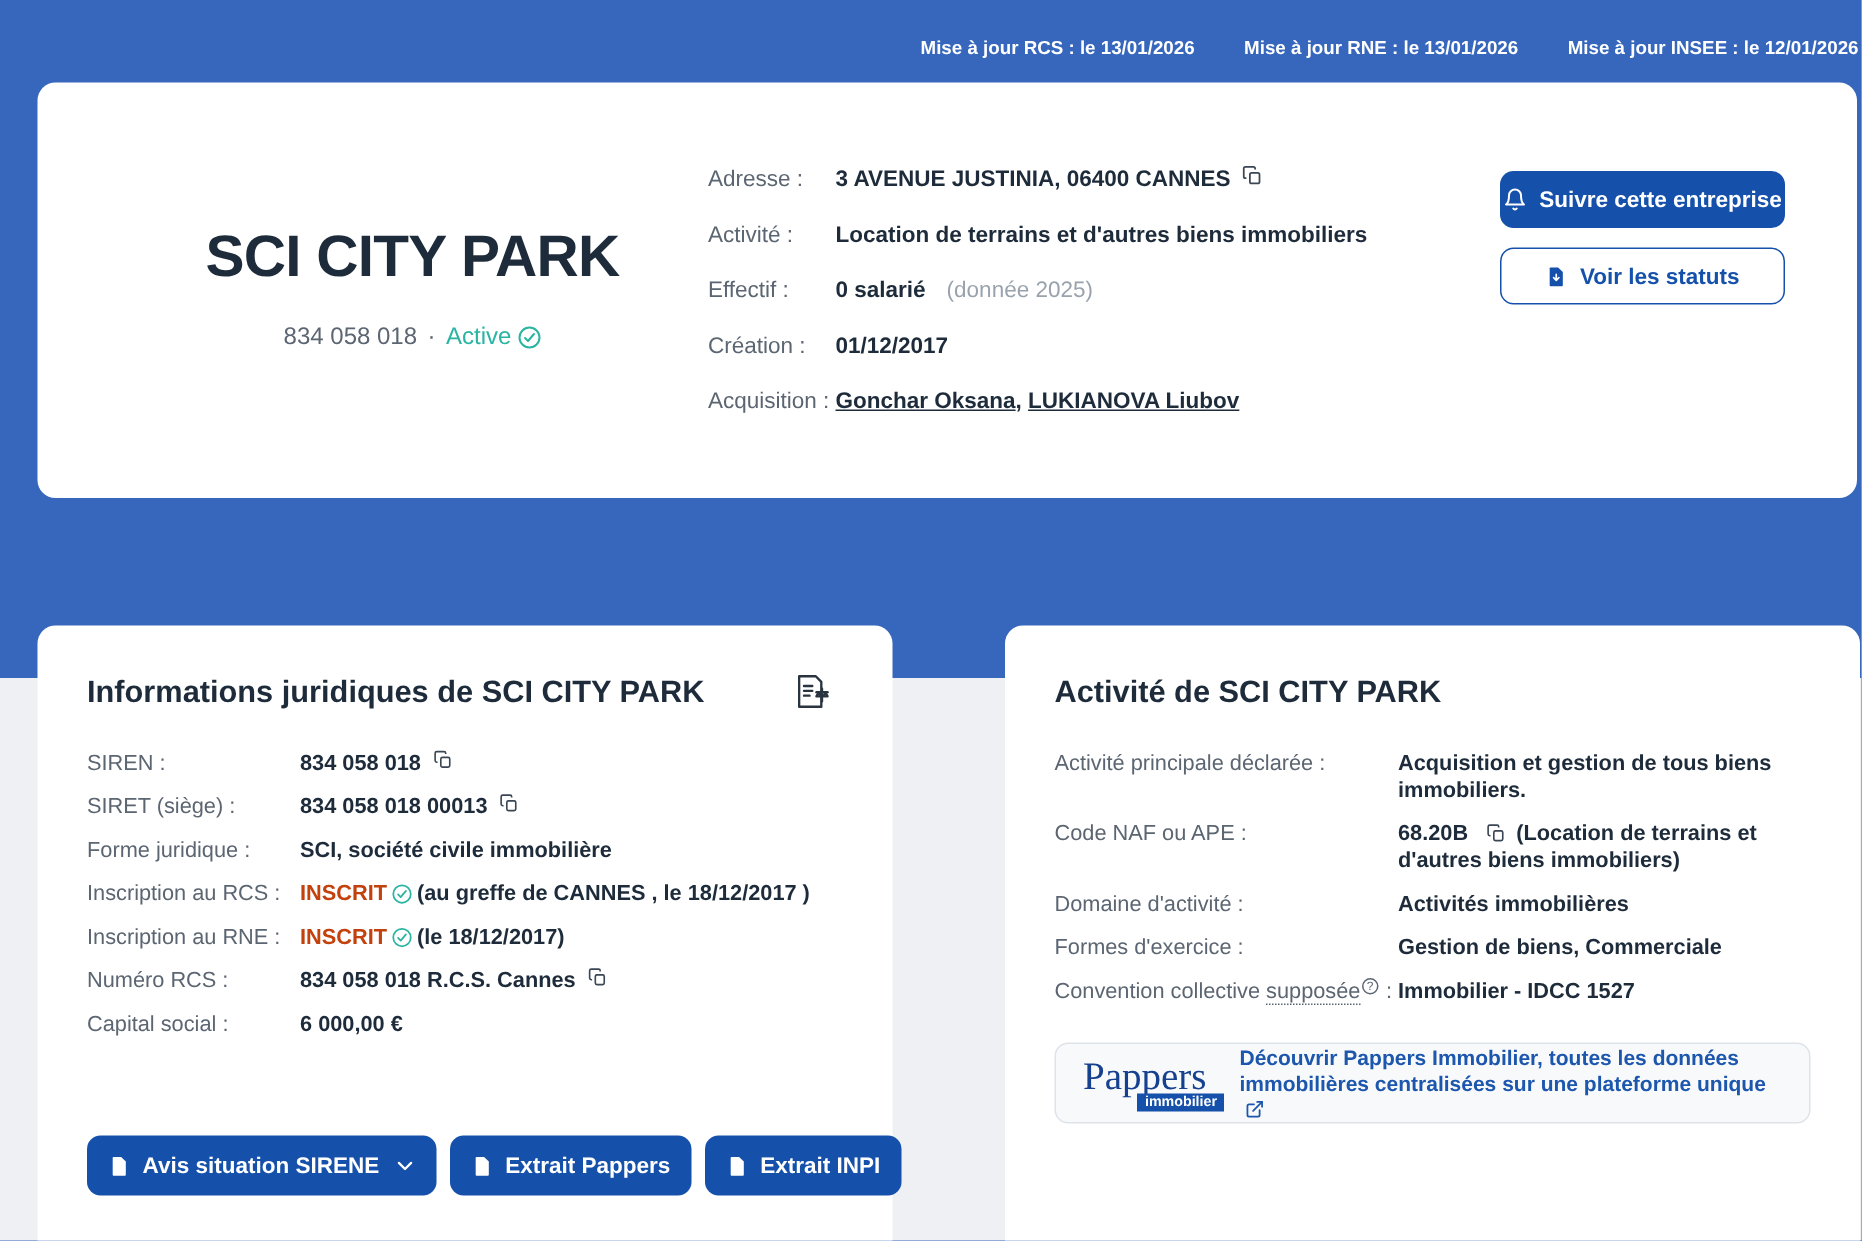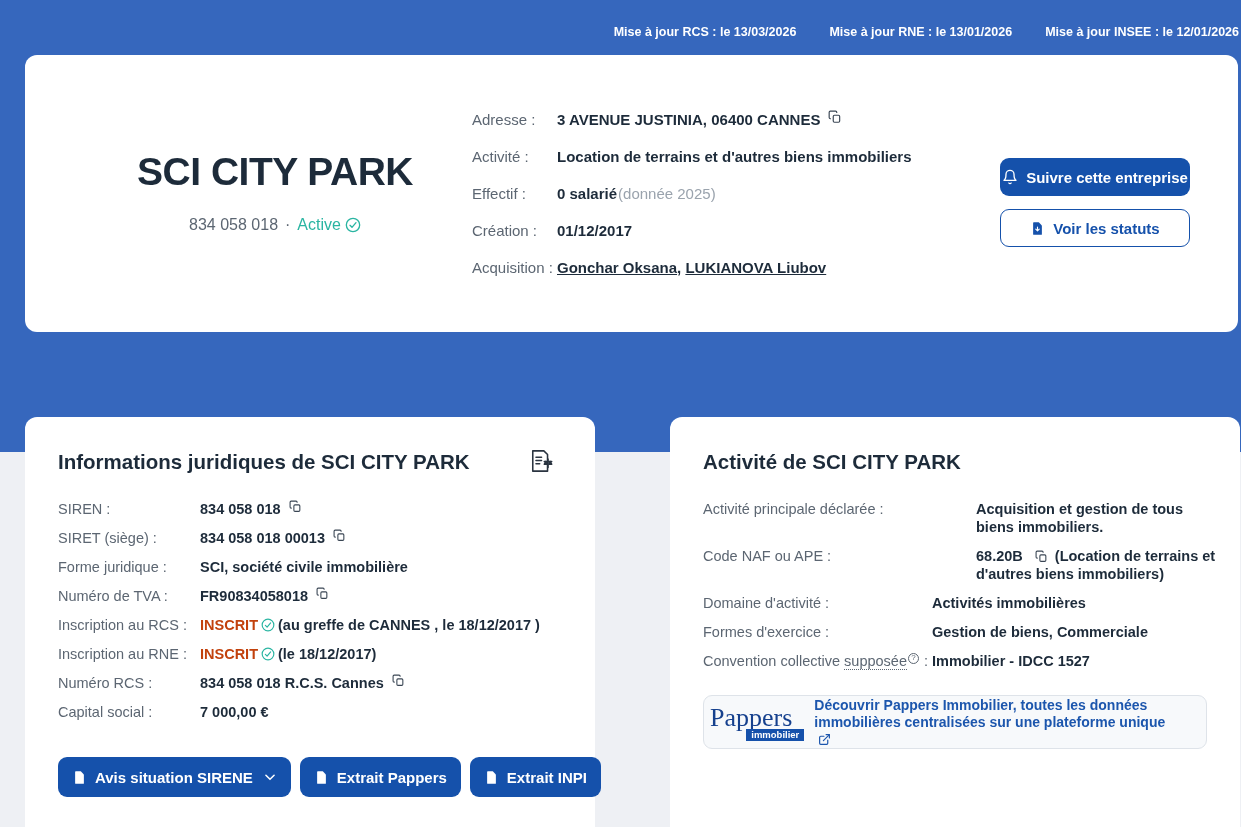--- a/index.html
+++ b/index.html
@@ -29,73 +29,73 @@
   .company-block { position:absolute; left:40px; top:95px; width:420px; text-align:center; }
   .company-name { font-size:39px; font-weight:700; letter-spacing:-0.5px; color:#1D2B3A; }
   .company-sub { margin-top:22px; font-size:16px; color:#5C6672; display:flex; justify-content:center; align-items:center; gap:7px; }
   .status-active { color:#2AB5A2; font-weight:400; display:inline-flex; align-items:center; gap:4px; }
 
   
   .hero-info { position:absolute; left:447px; top:55px; width:520px; }
   .hrow { display:flex; margin-bottom:18px; font-size:15px; line-height:19px; }
   .hrow .hlbl { width:85px; flex:0 0 85px; color:#5C6672; }
   .hrow .hval { color:#1D2B3A; font-weight:700; }
-  .note-gray { color:#9AA3AD; font-weight:400; margin-left:1px; }
+  .note-gray { color:#9AA3AD; font-weight:400; margin-left:14px; }
   .copy-btn { display:inline-flex; margin-left:8px; color:#3A4654; cursor:pointer; vertical-align:-2px; }
   .dir-link { color:#1D2B3A; font-weight:600; text-decoration:underline; cursor:pointer; }
 
   
-  .hero-actions { position:absolute; right:48px; top:59px; width:190px; display:flex; flex-direction:column; gap:13px;margin-top:44px; }
+  .hero-actions { position:absolute; right:48px; top:59px; width:190px; display:flex; flex-direction:column; gap:13px; }
   .btn { display:inline-flex; align-items:center; justify-content:center; gap:8px;
          border-radius:9px; font-size:15px; font-weight:700; cursor:pointer; border:none;
          font-family:"Liberation Sans", sans-serif; white-space:nowrap; }
   .btn-filled { background:#1551AB; color:#FFFFFF; height:38px; padding:0 14px; }
   .btn-outline { background:#FFFFFF; color:#1551AB; height:38px; padding:0 14px; border:1.5px solid #1551AB; }
 
   
   .card-title { position:absolute; left:33px; top:33px; font-size:20.5px; font-weight:700; color:#1D2B3A; }
   .title-icon { position:absolute; right:40px; top:32px; color:#2A3440; }
 
   .rows { position:absolute; left:33px; top:83px; right:20px; }
   .row { display:flex; margin-bottom:11px; font-size:14.5px; line-height:18px; }
   .legal-card .row .lbl { width:142px; flex:0 0 142px; color:#5C6672; }
   .activity-card .row .lbl { width:229px; flex:0 0 229px; color:#5C6672; }
   .row .val { color:#1D2B3A; font-weight:600; }
-  .row .val-wrap { color:#1D2B3A; font-weight:600; max-width:278px;margin-left:44px; }
+  .row .val-wrap { color:#1D2B3A; font-weight:600; max-width:278px; }
   .status-inscrit { color:#c2410c; font-weight:600; display:inline-flex; align-items:center; gap:3px; }
   .detail { color:#1D2B3A; font-weight:600; margin-left:3px; }
   .dotted-u { border-bottom:1.5px dotted #5C6672; }
   .help-sup { display:inline-flex; align-items:center; justify-content:center; width:11px; height:11px;
               border:1px solid #5C6672; border-radius:50%; font-size:8px; color:#5C6672;
               vertical-align:super; margin:0 1px; cursor:pointer; }
 
   .legal-buttons { position:absolute; left:33px; top:340px; display:flex; gap:9px; }
   .legal-buttons .btn-filled { height:40px; }
   .chev { display:inline-flex; margin-left:2px; }
 
   
   .immo-banner { position:absolute; left:33px; top:278px; width:504px; height:54px;
                  background:#F7F9FB; border:1px solid #DEE3E9; border-radius:9px;
-                 display:flex; align-items:center; gap:22px; padding:0 6px; cursor:pointer; }
+                 display:flex; align-items:center; gap:22px; padding:0 18px; cursor:pointer; }
   .pap-logo { position:relative; font-family:"Liberation Serif", serif; font-size:26px; color:#16418E;
               line-height:1; padding-bottom:8px; }
   .pap-badge { position:absolute; right:-12px; bottom:-2px; background:#1551AB; color:#FFFFFF;
                font-family:"Liberation Sans", sans-serif; font-size:9.5px; font-weight:700;
                padding:1.5px 5px;margin-left:46px; }
   .banner-text { font-size:14px; font-weight:700; color:#1C56AD; line-height:17px; max-width:360px; }
   .ext-icon { display:inline-flex; vertical-align:-2px; margin-left:4px; color:#1C56AD; }
   svg { flex:0 0 auto; }
 </style>
 </head>
 <body>
 
 <div class="blue-band"></div>
 
 <div class="topbar">
-  <span>Mise à jour RCS : le 13/03/2026</span>
+  <span>Mise à jour RCS : le 13/01/2026</span>
   <span>Mise à jour RNE : le 13/01/2026</span>
   <span>Mise à jour INSEE : le 12/01/2026</span>
 </div>
 
 <div class="card hero-card">
   <div class="company-block">
     <div class="company-name">SCI CITY PARK</div>
     <div class="company-sub">
       <span>834 058 018</span>
       <span>·</span>
@@ -191,30 +191,20 @@
             <rect x="9" y="9" width="11" height="12" rx="2"></rect>
             <path d="M5 15H4a2 2 0 0 1-2-2V4a2 2 0 0 1 2-2h9a2 2 0 0 1 2 2v1"></path>
           </svg>
         </span>
     </div>
     <div class="row">
       <span class="lbl">Forme juridique :</span>
       <span class="val">SCI, société civile immobilière</span>
     </div>
     <div class="row">
-      <span class="lbl">Numéro de TVA :</span>
-      <span class="val">FR90834058018</span>
-      <span class="copy-btn">
-          <svg viewBox="0 0 24 24" width="13" height="13" fill="none" stroke="currentColor" stroke-width="2">
-            <rect x="9" y="9" width="11" height="12" rx="2"></rect>
-            <path d="M5 15H4a2 2 0 0 1-2-2V4a2 2 0 0 1 2-2h9a2 2 0 0 1 2 2v1"></path>
-          </svg>
-        </span>
-    </div>
-    <div class="row">
       <span class="lbl">Inscription au RCS :</span>
       <span class="status-inscrit">
         <span>INSCRIT</span>
         <svg viewBox="0 0 24 24" width="14" height="14">
             <circle cx="12" cy="12" r="10" fill="none" stroke="#2AB5A2" stroke-width="2"></circle>
             <path d="M7.5 12.5l3 3 6-7" fill="none" stroke="#2AB5A2" stroke-width="2" stroke-linecap="round" stroke-linejoin="round"></path>
           </svg>
       </span>
       <span class="detail">(au greffe de CANNES , le 18/12/2017 )</span>
     </div>
@@ -234,21 +224,21 @@
       <span class="val">834 058 018 R.C.S. Cannes</span>
       <span class="copy-btn">
           <svg viewBox="0 0 24 24" width="13" height="13" fill="none" stroke="currentColor" stroke-width="2">
             <rect x="9" y="9" width="11" height="12" rx="2"></rect>
             <path d="M5 15H4a2 2 0 0 1-2-2V4a2 2 0 0 1 2-2h9a2 2 0 0 1 2 2v1"></path>
           </svg>
         </span>
     </div>
     <div class="row">
       <span class="lbl">Capital social :</span>
-      <span class="val">7 000,00 €</span>
+      <span class="val">6 000,00 €</span>
     </div>
   </div>
 
   <div class="legal-buttons">
     <button class="btn btn-filled">
       <svg viewBox="0 0 24 24" width="15" height="15">
           <path fill="currentColor" d="M6 2a1 1 0 0 0-1 1v18a1 1 0 0 0 1 1h12a1 1 0 0 0 1-1V7l-5-5H6z"></path>
           <path d="M12 9.5v6M9.2 13l2.8 2.8 2.8-2.8" stroke="#1551AB" stroke-width="1.8" fill="none" stroke-linecap="round" stroke-linejoin="round" opacity="0"></path>
           <path d="M12 9.5v6M9.2 13l2.8 2.8 2.8-2.8" stroke="#FFFFFF" stroke-width="1.8" fill="none" stroke-linecap="round" stroke-linejoin="round"></path>
         </svg>

